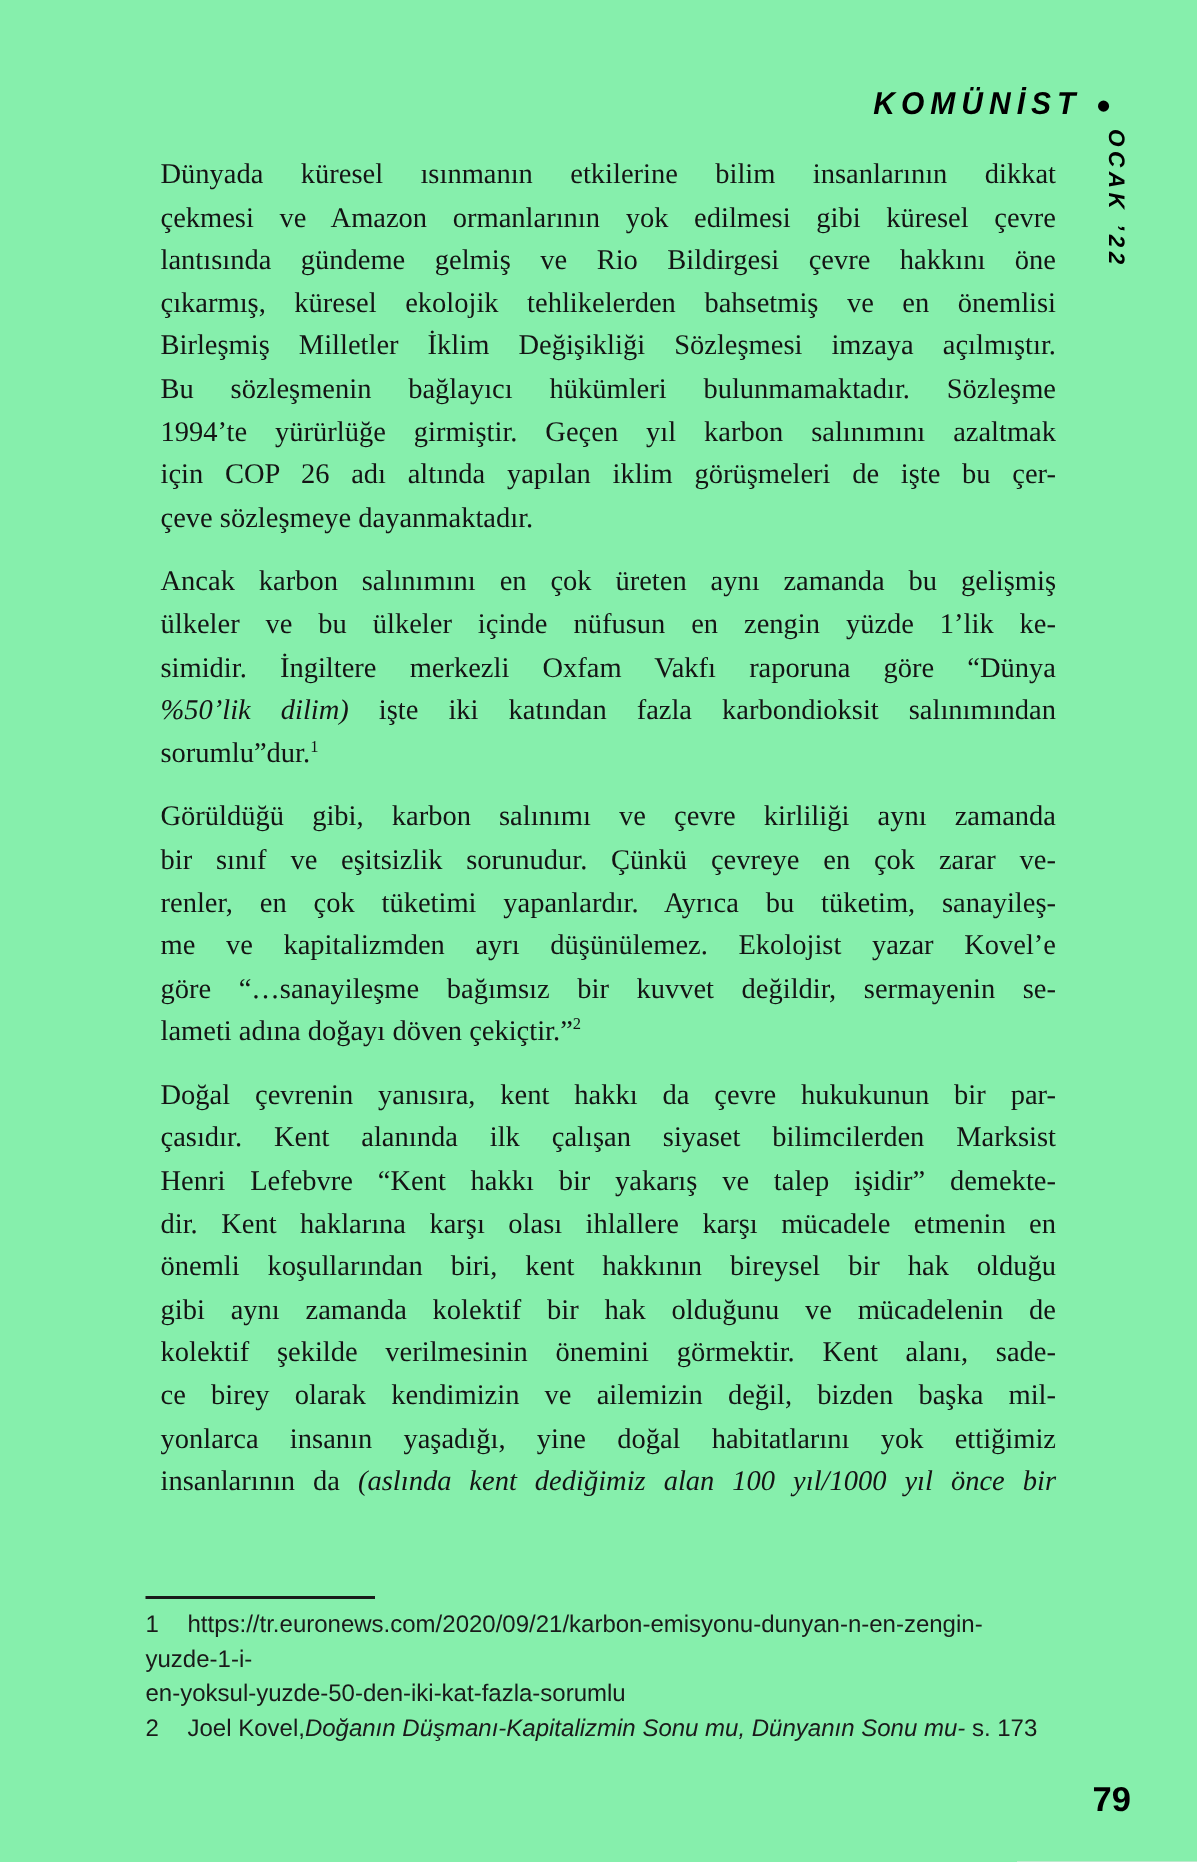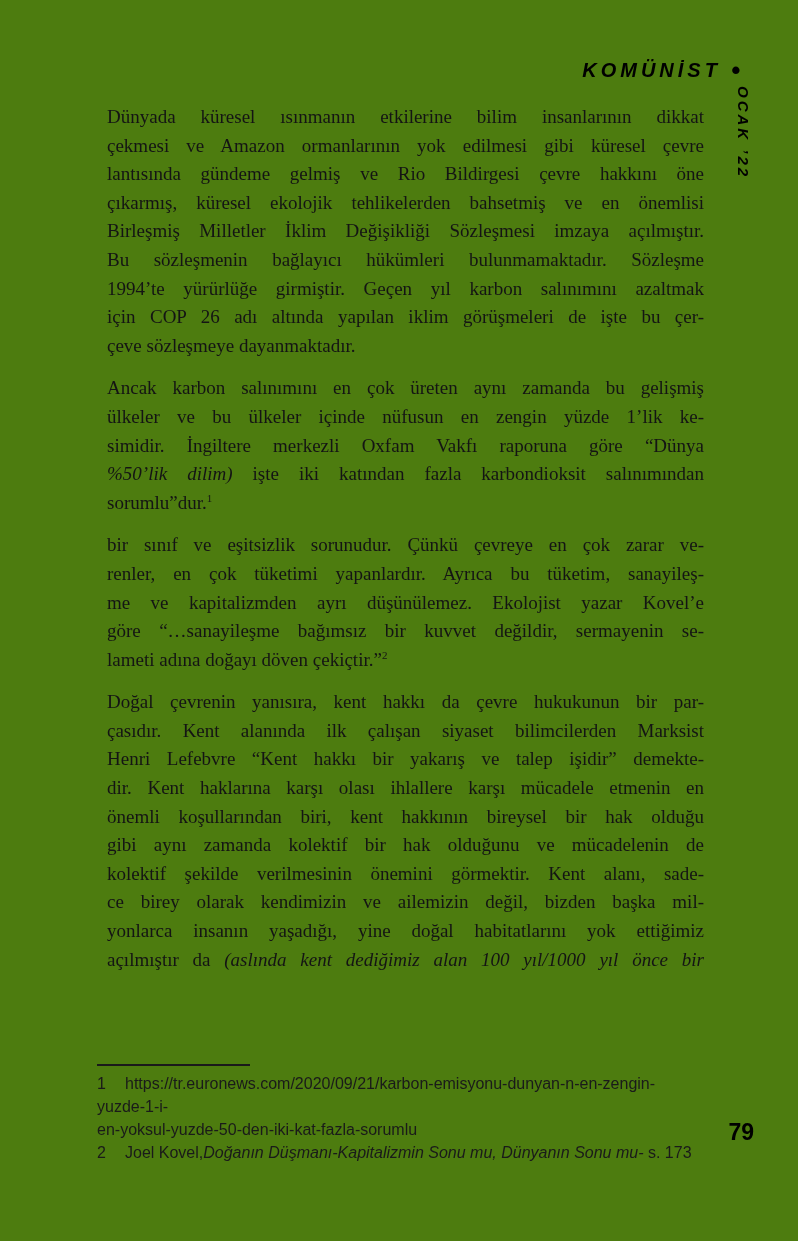--- a/index.html
+++ b/index.html
@@ -1,21 +1,21 @@
 <!DOCTYPE html>
 <html><head>
 <meta charset="utf-8">
 <style>
   * { margin: 0; padding: 0; box-sizing: border-box; }
   html, body { background: #e8e8e8; }
   .page {
     position: relative;
     width: 798px;
     height: 1241px;
-    background: #4d7c0f;
+    background: #86efac;
     margin: 0 auto;
     overflow: hidden;
     font-family: "Liberation Serif", serif;
   }
   
   .masthead {
     position: absolute;
     top: 57px;
     right: 58px;
     display: flex;
@@ -85,21 +85,21 @@
   .fn-rule {
     width: 153px;
     border-top: 2px solid #1a1a1a;
     margin-bottom: 6px;
   }
   .fn-row { }
   .fn-num { display: inline-block; width: 28px; }
   
   .folio {
     position: absolute;
-    top: 1119px;
+    top: 1186px;
     right: 44px;
     font-family: "Liberation Sans", sans-serif;
     font-weight: 700;
     font-size: 23px;
     color: #000;
   }
 </style>
 </head>
 <body>
 
@@ -125,37 +125,38 @@
         <div class="tline noj"><span>çeve sözleşmeye dayanmaktadır.</span></div>
       </div>
       <div class="para">
         <div class="tline"><span>Ancak karbon salınımını en çok üreten aynı zamanda bu gelişmiş</span></div>
         <div class="tline"><span>ülkeler ve bu ülkeler içinde nüfusun en zengin yüzde 1’lik ke-</span></div>
         <div class="tline"><span>simidir. İngiltere merkezli Oxfam Vakfı raporuna göre “Dünya</span></div>
         <div class="tline"><span class="it">%50’lik dilim)</span><span> işte iki katından fazla karbondioksit salınımından</span></div>
         <div class="tline noj"><span>sorumlu”dur.</span><span class="sup">1</span></div>
       </div>
       <div class="para">
+        <div class="tline"><span>Görüldüğü gibi, karbon salınımı ve çevre kirliliği aynı zamanda</span></div>
         <div class="tline"><span>bir sınıf ve eşitsizlik sorunudur. Çünkü çevreye en çok zarar ve-</span></div>
         <div class="tline"><span>renler, en çok tüketimi yapanlardır. Ayrıca bu tüketim, sanayileş-</span></div>
         <div class="tline"><span>me ve kapitalizmden ayrı düşünülemez. Ekolojist yazar Kovel’e</span></div>
         <div class="tline"><span>göre “…sanayileşme bağımsız bir kuvvet değildir, sermayenin se-</span></div>
         <div class="tline noj"><span>lameti adına doğayı döven çekiçtir.”</span><span class="sup">2</span></div>
       </div>
       <div class="para">
         <div class="tline"><span>Doğal çevrenin yanısıra, kent hakkı da çevre hukukunun bir par-</span></div>
         <div class="tline"><span>çasıdır. Kent alanında ilk çalışan siyaset bilimcilerden Marksist</span></div>
         <div class="tline"><span>Henri Lefebvre “Kent hakkı bir yakarış ve talep işidir” demekte-</span></div>
         <div class="tline"><span>dir. Kent haklarına karşı olası ihlallere karşı mücadele etmenin en</span></div>
         <div class="tline"><span>önemli koşullarından biri, kent hakkının bireysel bir hak olduğu</span></div>
         <div class="tline"><span>gibi aynı zamanda kolektif bir hak olduğunu ve mücadelenin de</span></div>
         <div class="tline"><span>kolektif şekilde verilmesinin önemini görmektir. Kent alanı, sade-</span></div>
         <div class="tline"><span>ce birey olarak kendimizin ve ailemizin değil, bizden başka mil-</span></div>
         <div class="tline"><span>yonlarca insanın yaşadığı, yine doğal habitatlarını yok ettiğimiz</span></div>
-        <div class="tline"><span>açılmıştır da </span><span class="it">(aslında kent dediğimiz alan 100 yıl/1000 yıl önce bir</span></div>
+        <div class="tline"><span>insanlarının da </span><span class="it">(aslında kent dediğimiz alan 100 yıl/1000 yıl önce bir</span></div>
       </div>
     </div>
 
   <div class="footnotes">
     <div class="fn-rule"></div>
     <div id="fn-list">
         <div class="fn-row"><span class="fn-num">1</span><span>https://tr.euronews.com/2020/09/21/karbon-emisyonu-dunyan-n-en-zengin-yuzde-1-i-</span></div>
         <div class="fn-row"><span>en-yoksul-yuzde-50-den-iki-kat-fazla-sorumlu</span></div>
         <div class="fn-row"><span class="fn-num">2</span><span>Joel Kovel,</span><span class="it">Doğanın Düşmanı-Kapitalizmin Sonu mu, Dünyanın Sonu mu-</span><span> s. 173</span></div>
       </div>

